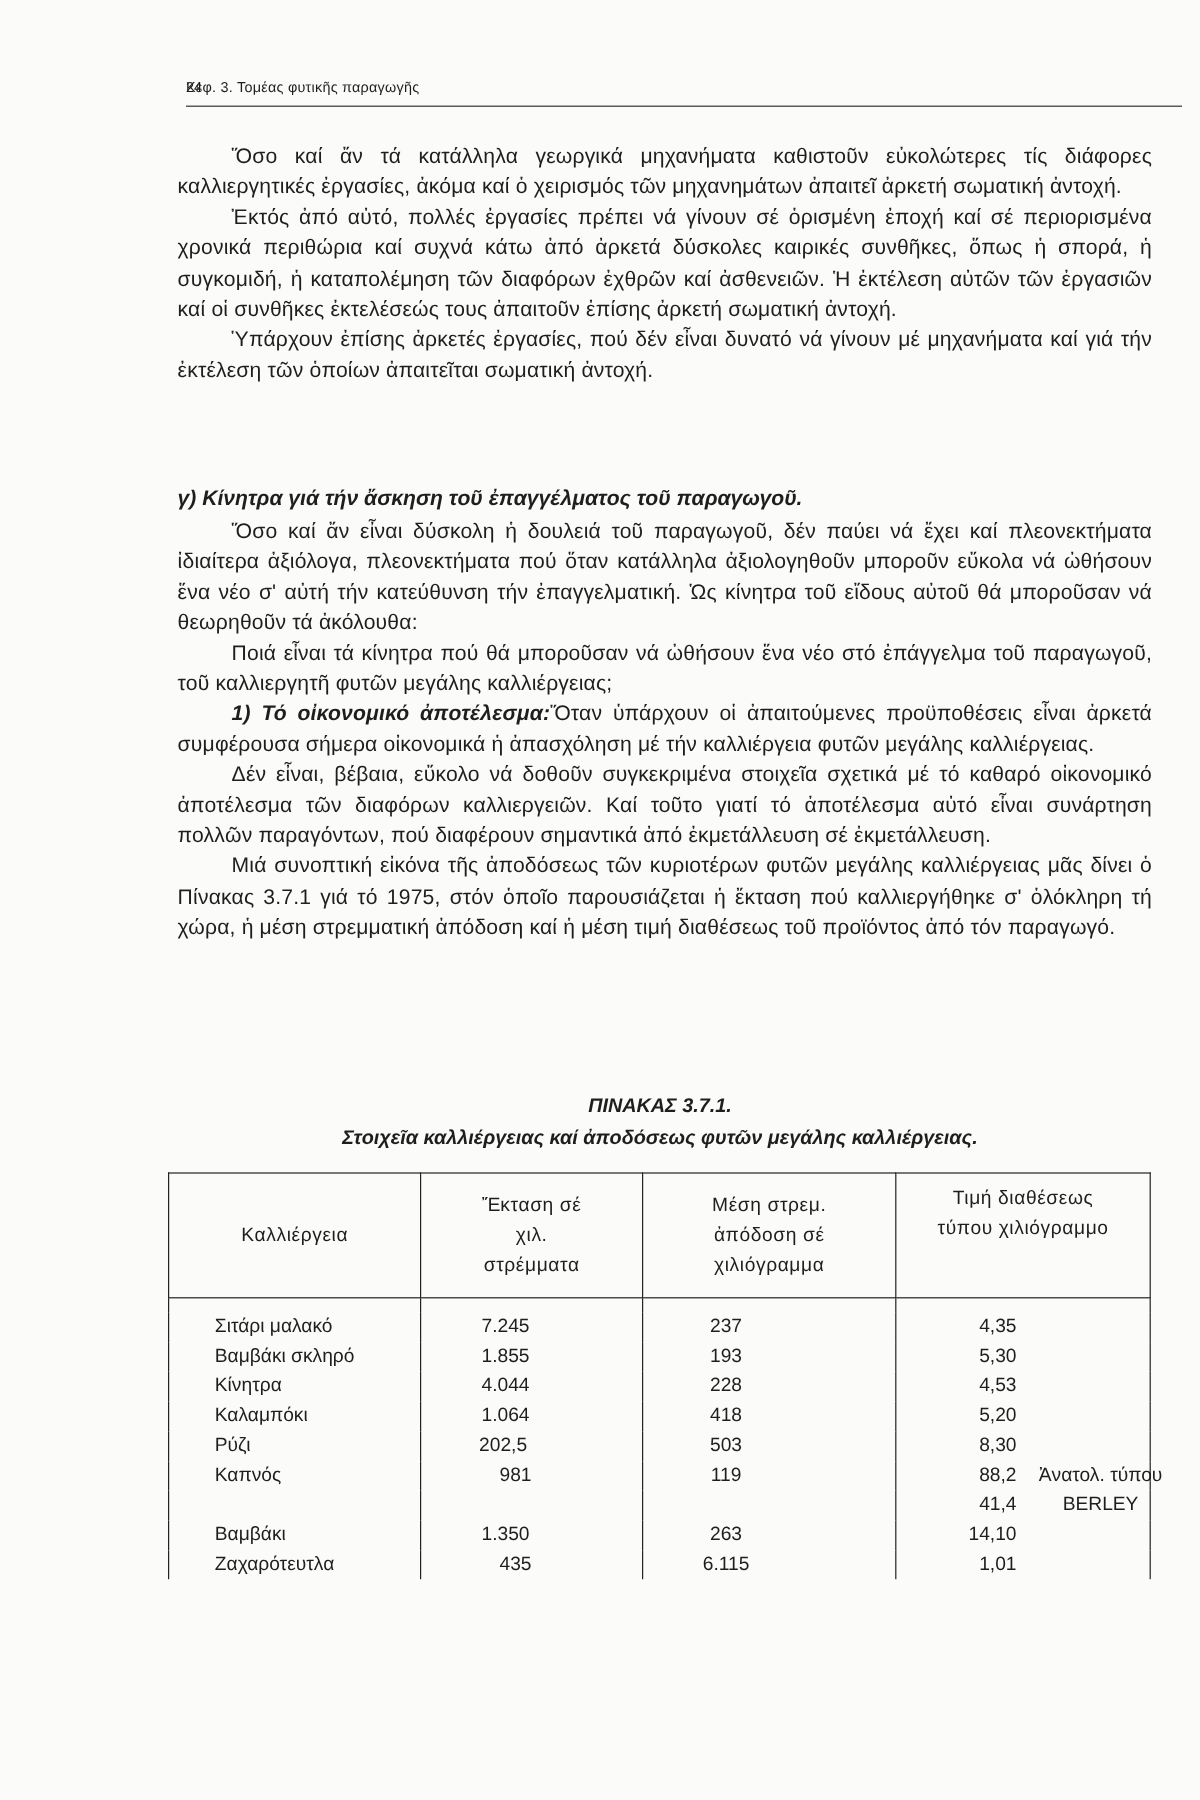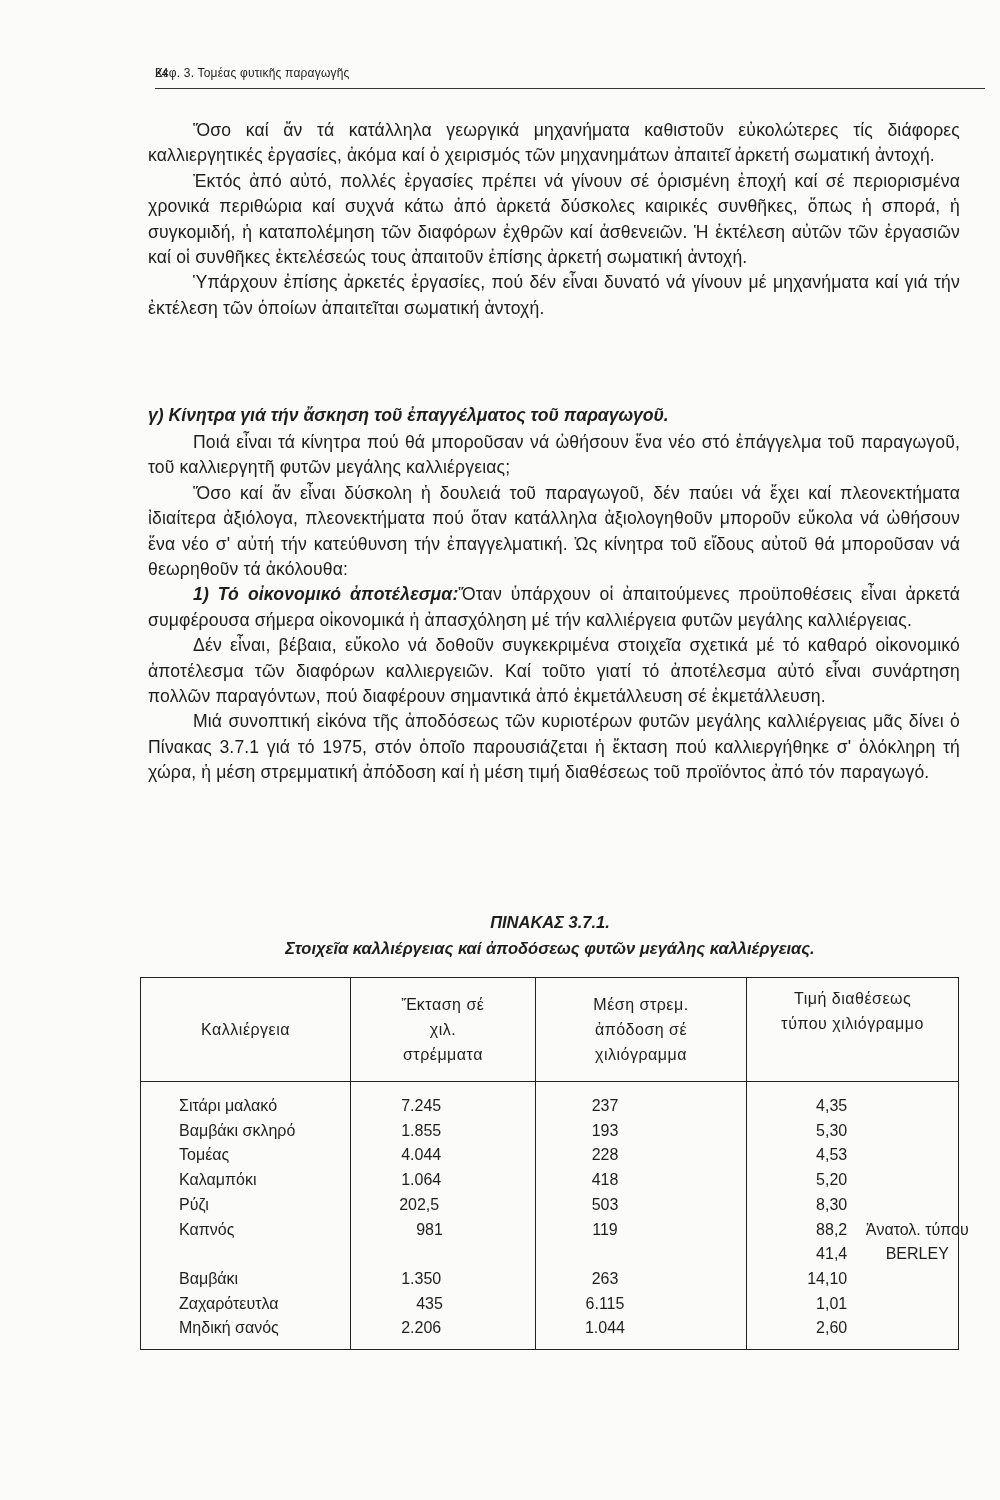--- a/index.html
+++ b/index.html
@@ -72,22 +72,22 @@
 
 <div class="body-text" style="top:118px;">
   <p>Ὅσο καί ἄν τά κατάλληλα γεωργικά μηχανήματα καθιστοῦν εὐκολώτερες τίς διάφορες καλλιεργητικές ἐργασίες, ἀκόμα καί ὁ χειρισμός τῶν μηχανημάτων ἀπαιτεῖ ἀρκετή σωματική ἀντοχή.</p>
   <p>Ἐκτός ἀπό αὐτό, πολλές ἐργασίες πρέπει νά γίνουν σέ ὁρισμένη ἐποχή καί σέ περιορισμένα χρονικά περιθώρια καί συχνά κάτω ἀπό ἀρκετά δύσκολες καιρικές συνθῆκες, ὅπως ἡ σπορά, ἡ συγκομιδή, ἡ καταπολέμηση τῶν διαφόρων ἐχθρῶν καί ἀσθενειῶν. Ἡ ἐκτέλεση αὐτῶν τῶν ἐργασιῶν καί οἱ συνθῆκες ἐκτελέσεώς τους ἀπαιτοῦν ἐπίσης ἀρκετή σωματική ἀντοχή.</p>
   <p>Ὑπάρχουν ἐπίσης ἀρκετές ἐργασίες, πού δέν εἶναι δυνατό νά γίνουν μέ μηχανήματα καί γιά τήν ἐκτέλεση τῶν ὁποίων ἀπαιτεῖται σωματική ἀντοχή.</p>
 </div>
 
 <div class="section-heading">γ) Κίνητρα γιά τήν ἄσκηση τοῦ ἐπαγγέλματος τοῦ παραγωγοῦ.</div>
 
 <div class="body-text" style="top:430px;">
+  <p>Ὅσο καί ἄν εἶναι δύσκολη ἡ δουλειά τοῦ παραγωγοῦ, δέν παύει νά ἔχει καί πλεονεκτήματα ἰδιαίτερα ἀξιόλογα, πλεονεκτήματα πού ὅταν κατάλληλα ἀξιολογηθοῦν μποροῦν εὔκολα νά ὠθήσουν ἕνα νέο σ' αὐτή τήν κατεύθυνση τήν ἐπαγγελματική. Ὡς κίνητρα τοῦ εἴδους αὐτοῦ θά μποροῦσαν νά θεωρηθοῦν τά ἀκόλουθα:</p>
   <p>Ποιά εἶναι τά κίνητρα πού θά μποροῦσαν νά ὠθήσουν ἕνα νέο στό ἐπάγγελμα τοῦ παραγωγοῦ, τοῦ καλλιεργητῆ φυτῶν μεγάλης καλλιέργειας;</p>
-  <p>Ὅσο καί ἄν εἶναι δύσκολη ἡ δουλειά τοῦ παραγωγοῦ, δέν παύει νά ἔχει καί πλεονεκτήματα ἰδιαίτερα ἀξιόλογα, πλεονεκτήματα πού ὅταν κατάλληλα ἀξιολογηθοῦν μποροῦν εὔκολα νά ὠθήσουν ἕνα νέο σ' αὐτή τήν κατεύθυνση τήν ἐπαγγελματική. Ὡς κίνητρα τοῦ εἴδους αὐτοῦ θά μποροῦσαν νά θεωρηθοῦν τά ἀκόλουθα:</p>
   <p><span class="bold-italic">1) Τό οἰκονομικό ἀποτέλεσμα:</span><span>Ὅταν ὑπάρχουν οἱ ἀπαιτούμενες προϋποθέσεις εἶναι ἀρκετά συμφέρουσα σήμερα οἰκονομικά ἡ ἀπασχόληση μέ τήν καλλιέργεια φυτῶν μεγάλης καλλιέργειας.</span></p>
   <p>Δέν εἶναι, βέβαια, εὔκολο νά δοθοῦν συγκεκριμένα στοιχεῖα σχετικά μέ τό καθαρό οἰκονομικό ἀποτέλεσμα τῶν διαφόρων καλλιεργειῶν. Καί τοῦτο γιατί τό ἀποτέλεσμα αὐτό εἶναι συνάρτηση πολλῶν παραγόντων, πού διαφέρουν σημαντικά ἀπό ἐκμετάλλευση σέ ἐκμετάλλευση.</p>
   <p>Μιά συνοπτική εἰκόνα τῆς ἀποδόσεως τῶν κυριοτέρων φυτῶν μεγάλης καλλιέργειας μᾶς δίνει ὁ Πίνακας 3.7.1 γιά τό 1975, στόν ὁποῖο παρουσιάζεται ἡ ἔκταση πού καλλιεργήθηκε σ' ὁλόκληρη τή χώρα, ἡ μέση στρεμματική ἀπόδοση καί ἡ μέση τιμή διαθέσεως τοῦ προϊόντος ἀπό τόν παραγωγό.</p>
 </div>
 
 <div class="table-caption" style="top:913px;">ΠΙΝΑΚΑΣ 3.7.1.</div>
 <div class="table-caption" style="top:939px;">Στοιχεῖα καλλιέργειας καί ἀποδόσεως φυτῶν μεγάλης καλλιέργειας.</div>
 
 <table class="data-table">
   <thead>
@@ -130,21 +130,21 @@
     <tr>
       <td class="c1">Βαμβάκι σκληρό</td>
       <td class="c2">1.855</td>
       <td class="c3">193</td>
       <td class="c4">
           <span class="price">5,30</span>
           <span class="note"></span>
         </td>
     </tr>
     <tr>
-      <td class="c1">Τομέας</td>
+      <td class="c1">Κίνητρα</td>
       <td class="c2">4.044</td>
       <td class="c3">228</td>
       <td class="c4">
           <span class="price">4,53</span>
           <span class="note"></span>
         </td>
     </tr>
     <tr>
       <td class="c1">Καλαμπόκι</td>
       <td class="c2">1.064</td>
@@ -192,23 +192,14 @@
     </tr>
     <tr>
       <td class="c1">Ζαχαρότευτλα</td>
       <td class="c2" style="padding-left:65px;">435</td>
       <td class="c3">6.115</td>
       <td class="c4">
           <span class="price">1,01</span>
           <span class="note"></span>
         </td>
     </tr>
-    <tr class="last">
-      <td class="c1" style="padding-bottom:8px;">Μηδική σανός</td>
-      <td class="c2" style="padding-bottom:8px;">2.206</td>
-      <td class="c3" style="padding-bottom:8px;">1.044</td>
-      <td class="c4" style="padding-bottom:8px;">
-          <span class="price">2,60</span>
-          <span class="note"></span>
-        </td>
-    </tr>
   </tbody>
 </table>
 
 </body></html>

